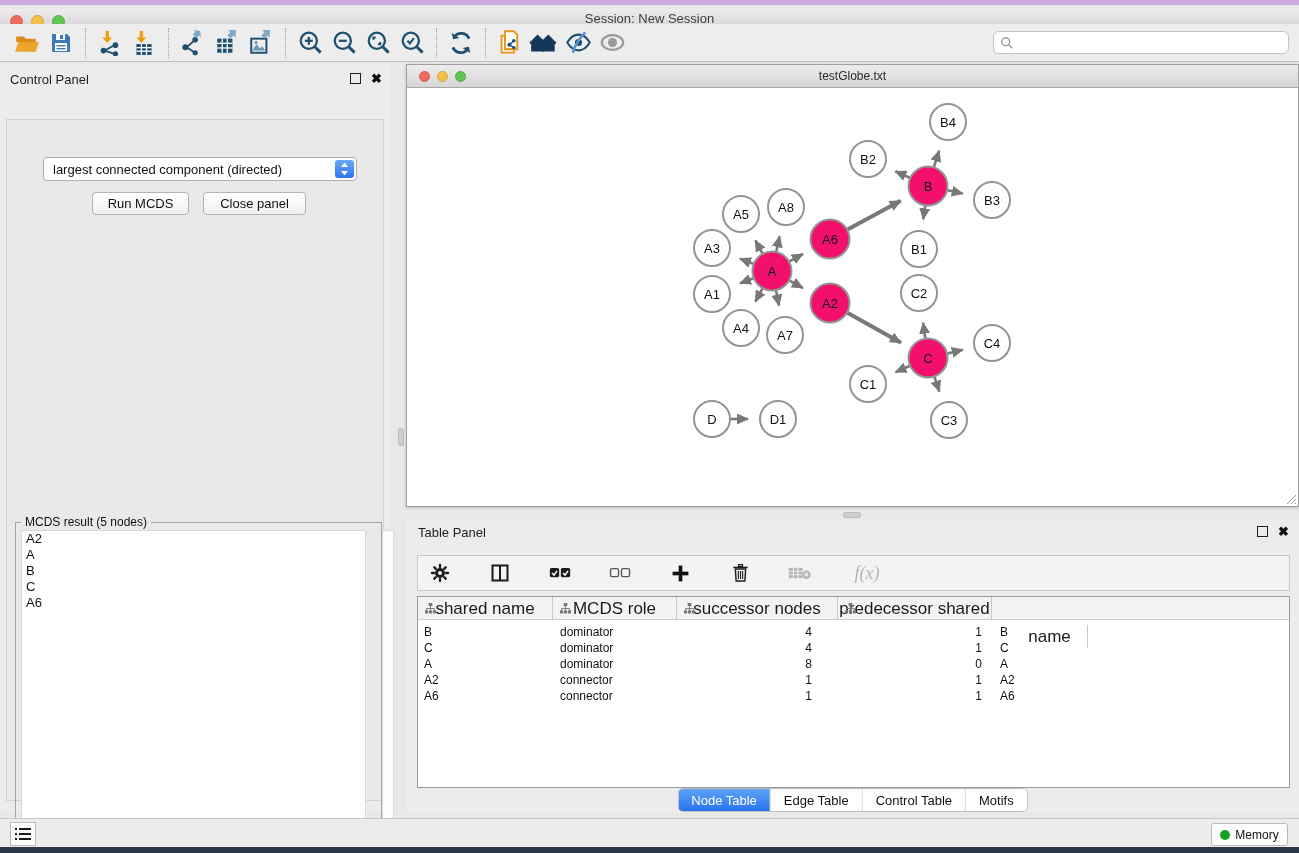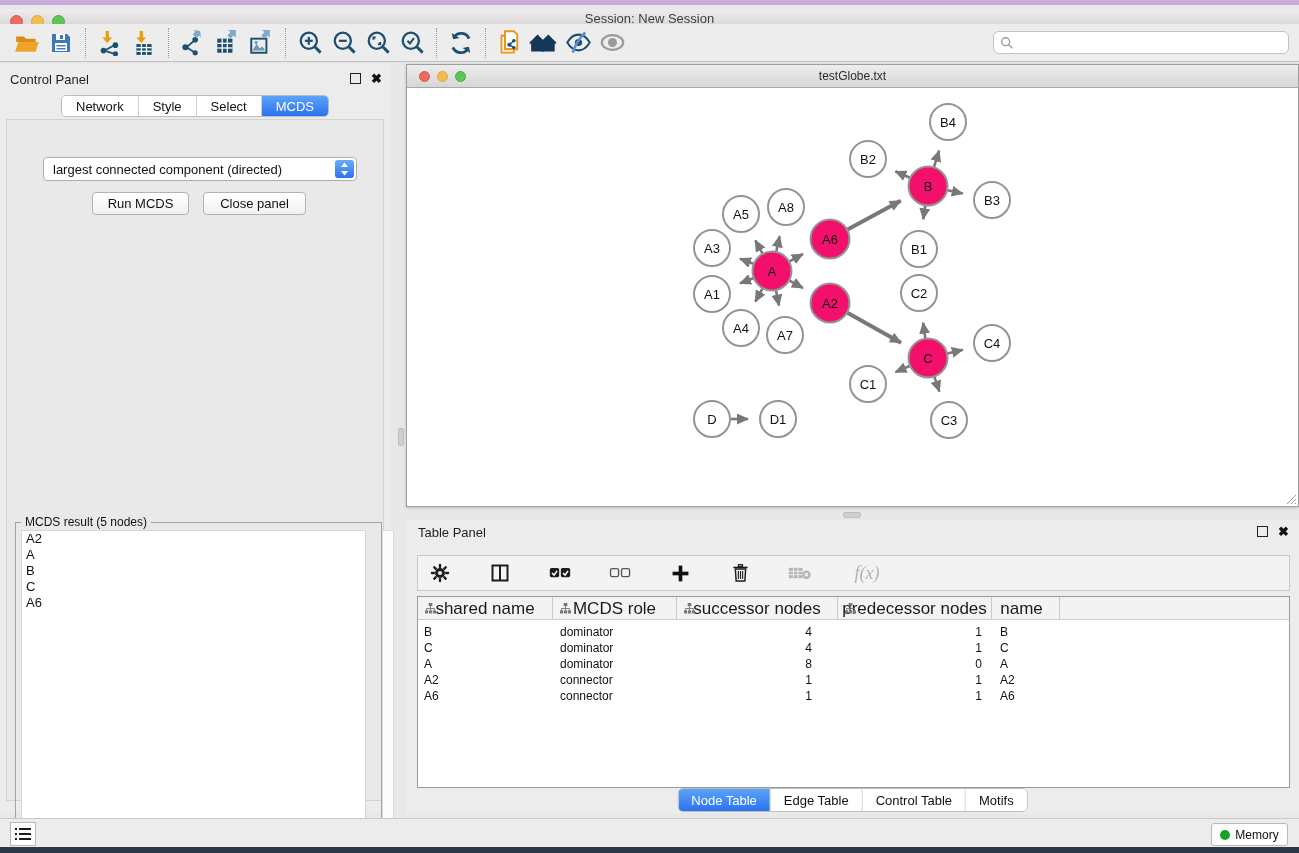--- a/index.html
+++ b/index.html
@@ -282,26 +282,20 @@
       <input type="text" placeholder="" style="">
     </div>
   </div>
 
   <div class="cpanel">
     <div class="panel-head">Control Panel</div>
     <div class="panel-ctl">
       <div class="float-icon"></div>
       <div class="close-x">✖</div>
     </div>
-    <div class="seg-group cp-tabs" id="cp-tabs">
-        <div class="seg">Network</div>
-        <div class="seg">Style</div>
-        <div class="seg">Select</div>
-        <div class="seg active">MCDS</div>
-      </div>
     <div class="cp-body">
       <div class="dropdown">
         <span>largest connected component (directed)</span>
         <div class="dd-stepper">
           <svg width="9" height="14" viewBox="0 0 9 14">
               <path d="M4.5 0.5L8 5H1z" fill="#fff"></path>
               <path d="M4.5 13.5L1 9h7z" fill="#fff"></path>
             </svg>
         </div>
       </div>
@@ -601,23 +595,23 @@
                 <rect x="8.6" y="8" width="3.4" height="3.4"></rect>
               </g>
               <g stroke="#777" stroke-width="1">
                 <line x1="6" y1="3.4" x2="6" y2="6"></line>
                 <line x1="1.7" y1="6" x2="10.3" y2="6"></line>
                 <line x1="1.7" y1="6" x2="1.7" y2="8"></line>
                 <line x1="6" y1="6" x2="6" y2="8"></line>
                 <line x1="10.3" y1="6" x2="10.3" y2="8"></line>
               </g>
             </svg>
-            <span>predecessor nodes</span>
+            <span>predecessor shared</span>
           </div>
-          <div class="th-cell" style="left: 566px; width: 76px;">
+          <div class="th-cell" style="left: 594px; width: 76px; margin-top: 28px;">
             <span>name</span>
           </div>
         </div>
       <div id="table-body">
           <div class="td-cell" style="top: 27px; left: 0px; width: 135px; padding-left: 6px; text-align: left;">B</div>
           <div class="td-cell" style="top: 27px; left: 135px; width: 124px; padding-left: 7px; text-align: left;">dominator</div>
           <div class="td-cell" style="top: 27px; left: 259px; width: 161px; padding-right: 26px; text-align: right;">4</div>
           <div class="td-cell" style="top: 27px; left: 420px; width: 154px; padding-right: 10px; text-align: right;">1</div>
           <div class="td-cell" style="top: 27px; left: 574px; width: 76px; padding-left: 8px; text-align: left;">B</div>
           <div class="td-cell" style="top: 43px; left: 0px; width: 135px; padding-left: 6px; text-align: left;">C</div>

